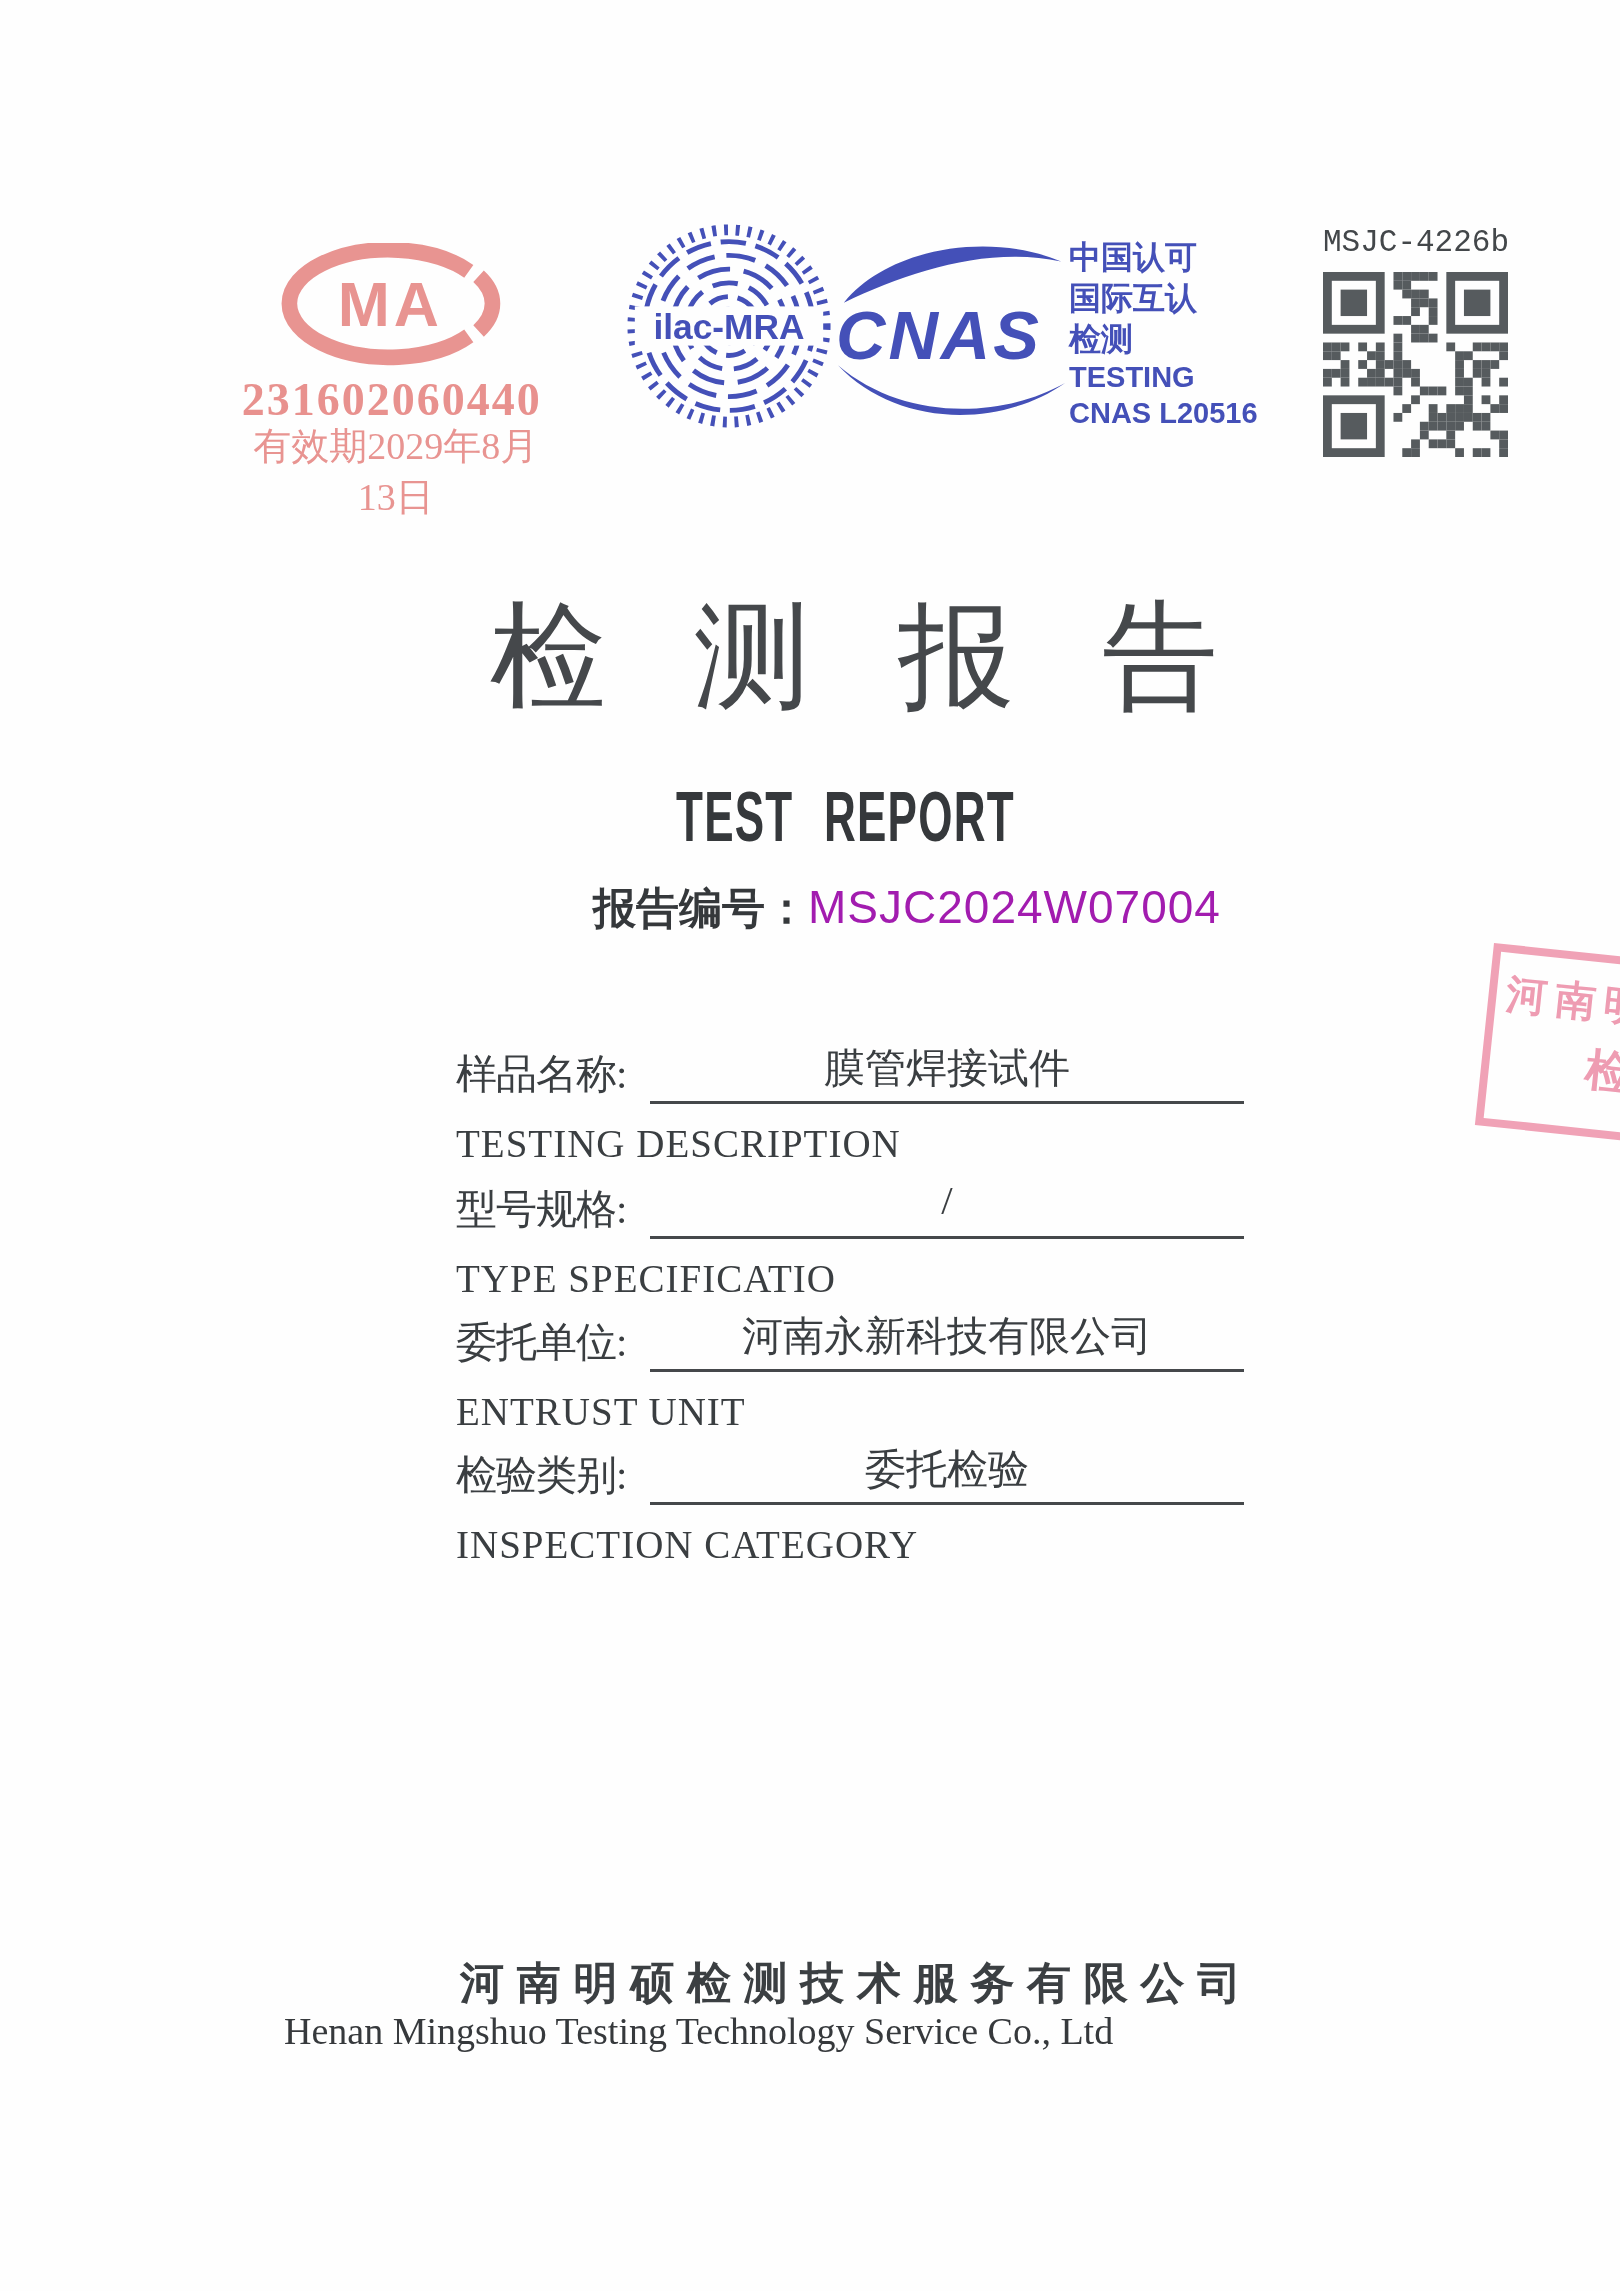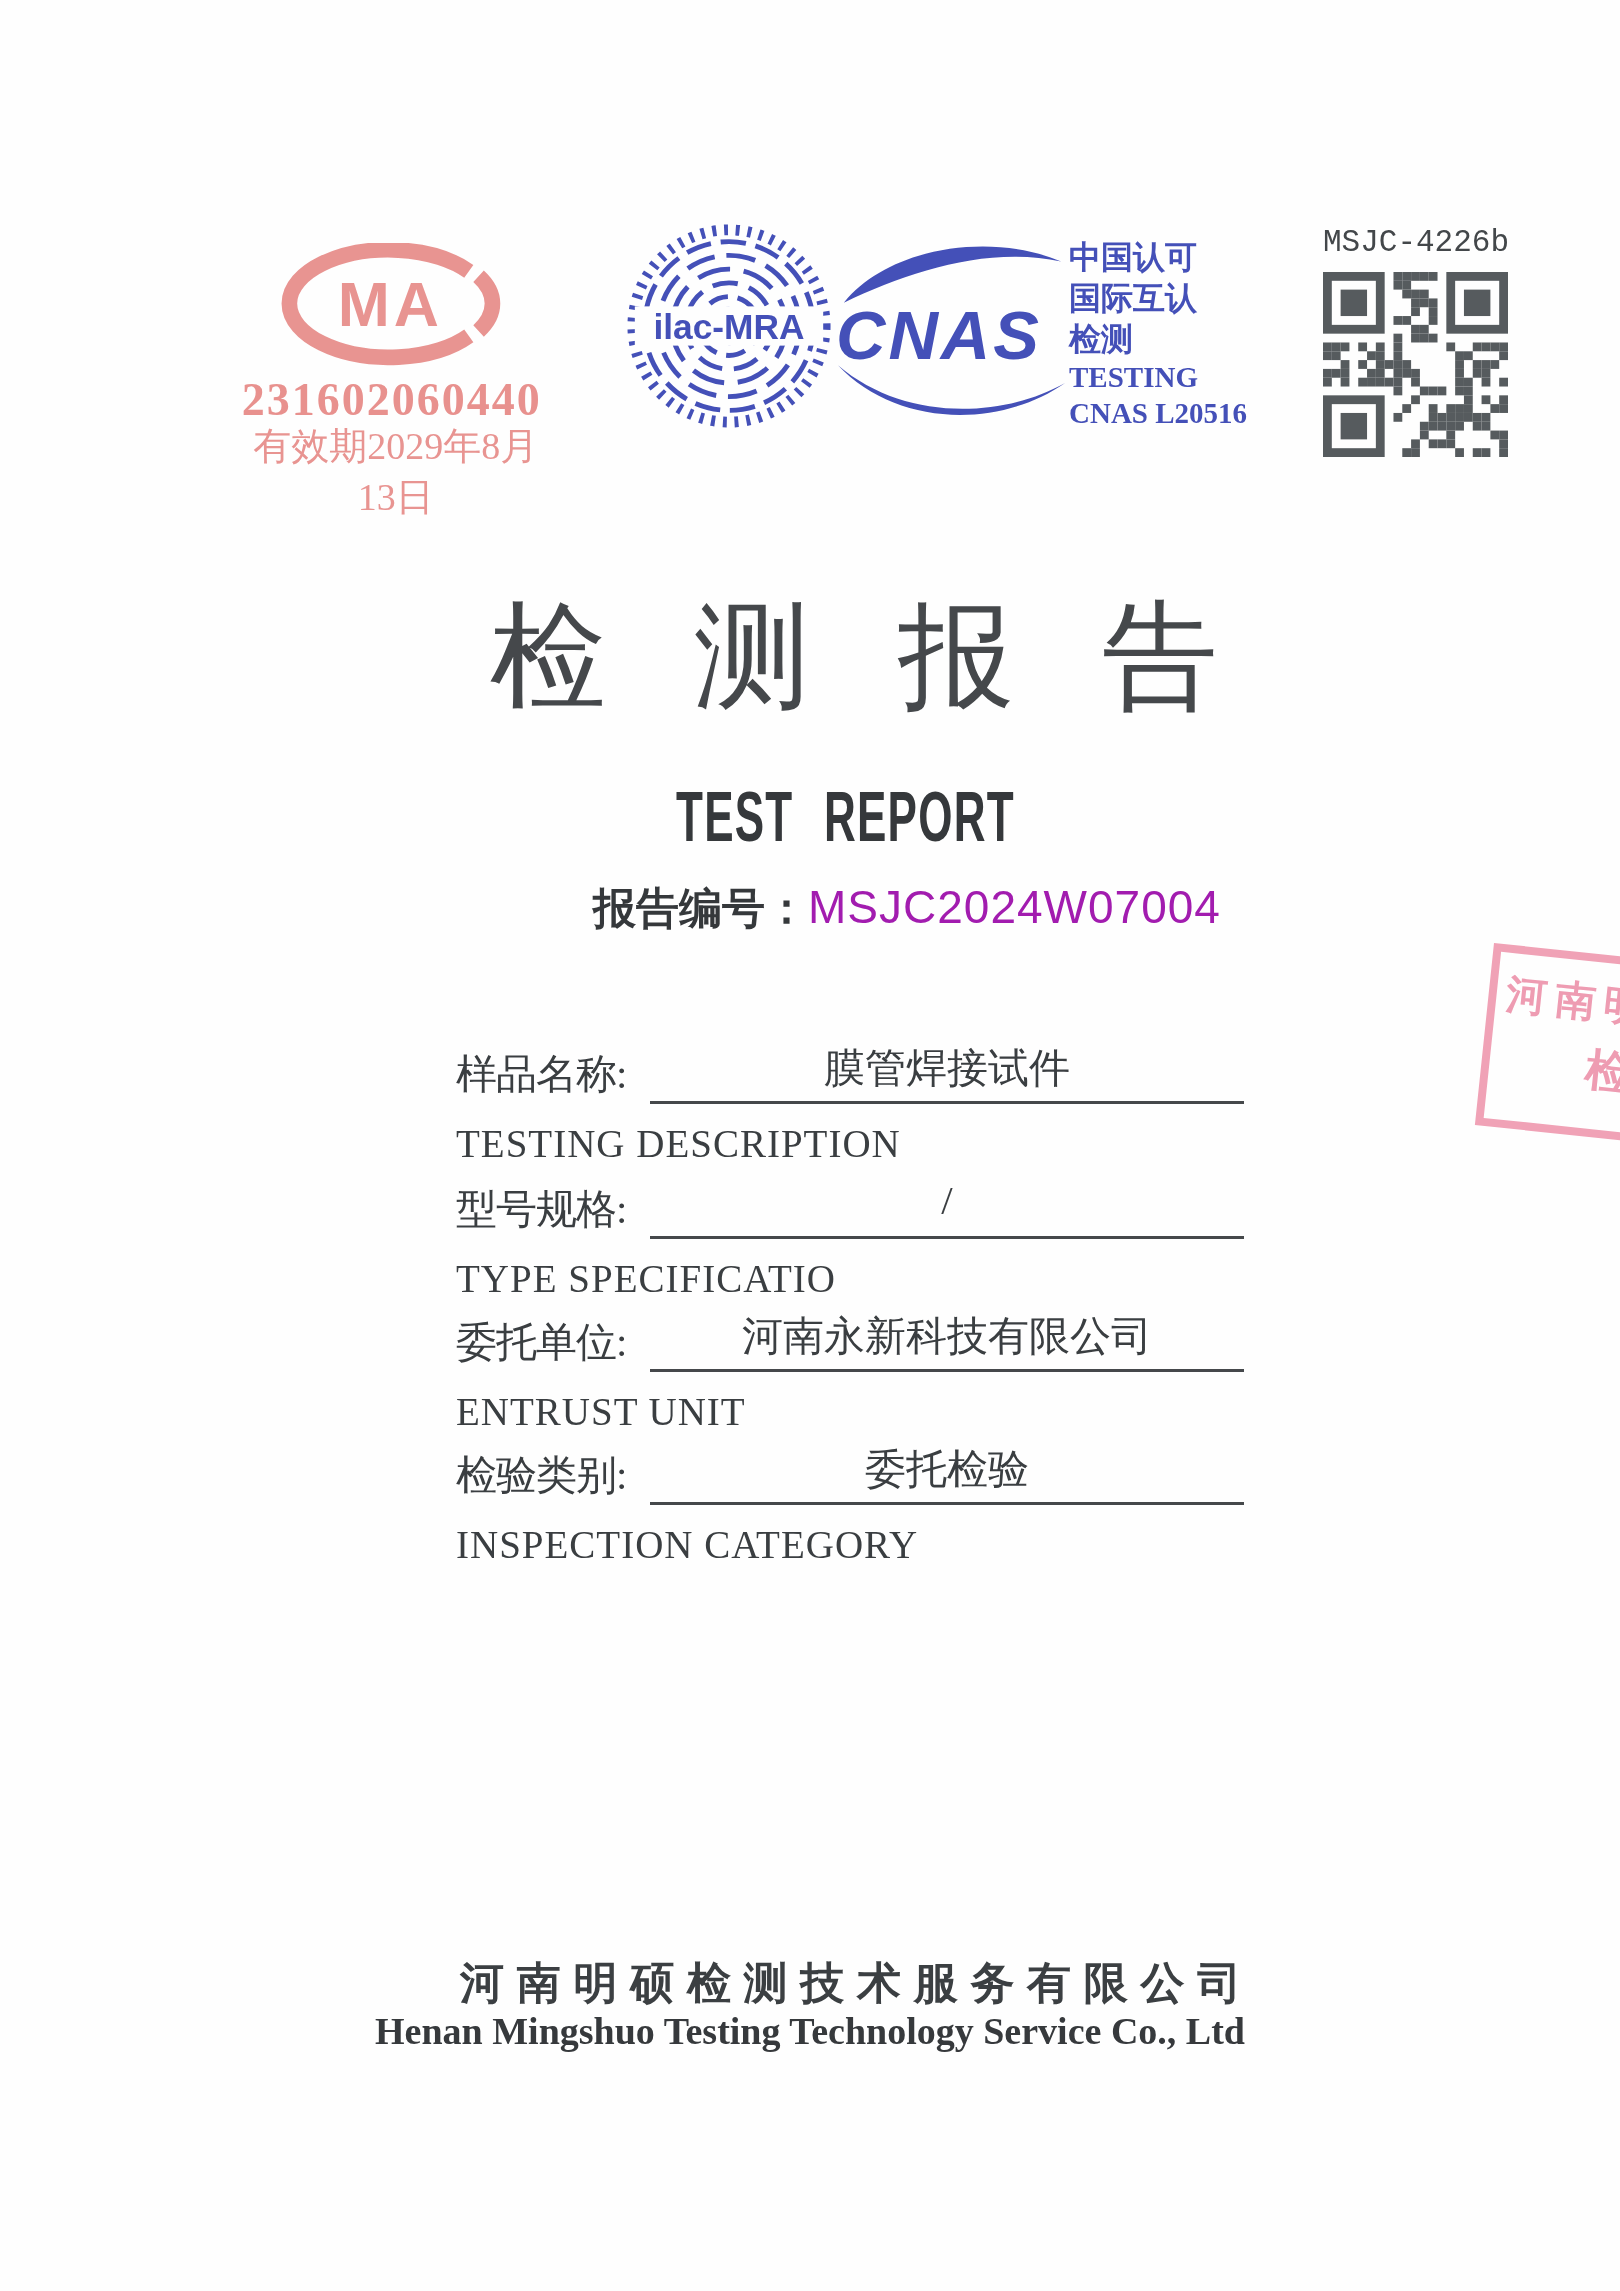--- a/index.html
+++ b/index.html
@@ -12,21 +12,21 @@
   .cma-num{position:absolute;left:9.8px;top:140px;width:304px;text-align:center;
            font-size:46px;font-weight:600;letter-spacing:2px;font-family:"Liberation Serif",serif;opacity:.88;}
   .cma-date{position:absolute;left:13.7px;top:188px;width:304px;text-align:center;
             font-size:38px;font-weight:500;opacity:.85;}
 
   
   .ilac{left:625px;top:222px;}
   .cnas-logo{left:836px;top:238px;}
   .cnas-lines{left:1069px;top:241px;color:#4450b8;line-height:1;}
   .cnas-zh{font-size:32px;font-weight:600;letter-spacing:0px;margin-bottom:8.8px;}
-  .cnas-en{font-size:29px;font-weight:700;font-family:Liberation Serif, serif;margin-bottom:6.9px;}
+  .cnas-en{font-size:29px;font-weight:700;font-family:Liberation Sans, sans-serif;margin-bottom:6.9px;}
 
   
   .doc-code{left:1323px;top:225px;font-size:31px;font-family:"Liberation Mono",monospace;color:#43474a;}
   .qr{left:1323px;top:272px;width:185px;height:185px;}
 
   
   .title-zh{left:490px;top:588px;font-size:116px;line-height:1.2;letter-spacing:88px;
             white-space:nowrap;color:#45484b;font-weight:500;text-align:right;}
   .title-en{left:676px;top:776px;font-size:71px;font-weight:700;letter-spacing:2px;word-spacing:27.4px;
             font-family:"Liberation Sans",sans-serif;color:#35383b;transform:scaleX(.62);transform-origin:0 0;white-space:nowrap;}
@@ -38,21 +38,21 @@
   .frow{left:0;width:1620px;height:127px;text-decoration:underline;}
   .flabel{position:absolute;left:456px;top:0;font-size:41px;letter-spacing:-1px;white-space:nowrap;}
   .fvalue{position:absolute;left:650px;top:-5.9px;width:594px;text-align:center;font-size:41px;white-space:nowrap;}
   .fline{position:absolute;left:650px;top:54px;width:594px;height:2.9px;background:#45484b;}
   .fcaption{position:absolute;left:456px;top:74px;font-size:39px;letter-spacing:1px;
             font-family:"Liberation Serif",serif;white-space:nowrap;}
 
   
   .foot-zh{left:421px;top:1954px;width:872px;text-align:center;font-size:44px;font-weight:600;
            letter-spacing:12.7px;color:#3b3f42;white-space:nowrap;}
-  .foot-en{left:284px;top:2009px;width:1052px;text-align:center;font-size:38px;font-weight:700;
+  .foot-en{left:284px;top:2009px;width:1052px;font-size:38px;font-weight:400;
            font-family:"Liberation Serif",serif;color:#36393c;white-space:nowrap;}
 
   
   .side-stamp{left:1494px;top:943px;width:165px;height:167px;border:8.8px solid #f0a2b6;
               transform:rotate(6deg);transform-origin:0 0;color:#ee9cb2;}
   .side-stamp .l1{position:absolute;left:9.8px;top:13.7px;font-size:41px;letter-spacing:7.8px;font-weight:600;white-space:nowrap;}
   .side-stamp .l2{position:absolute;left:96px;top:78px;font-size:45px;font-weight:600;}
 
   svg text{font-family:"Liberation Sans",sans-serif;}
 </style>

